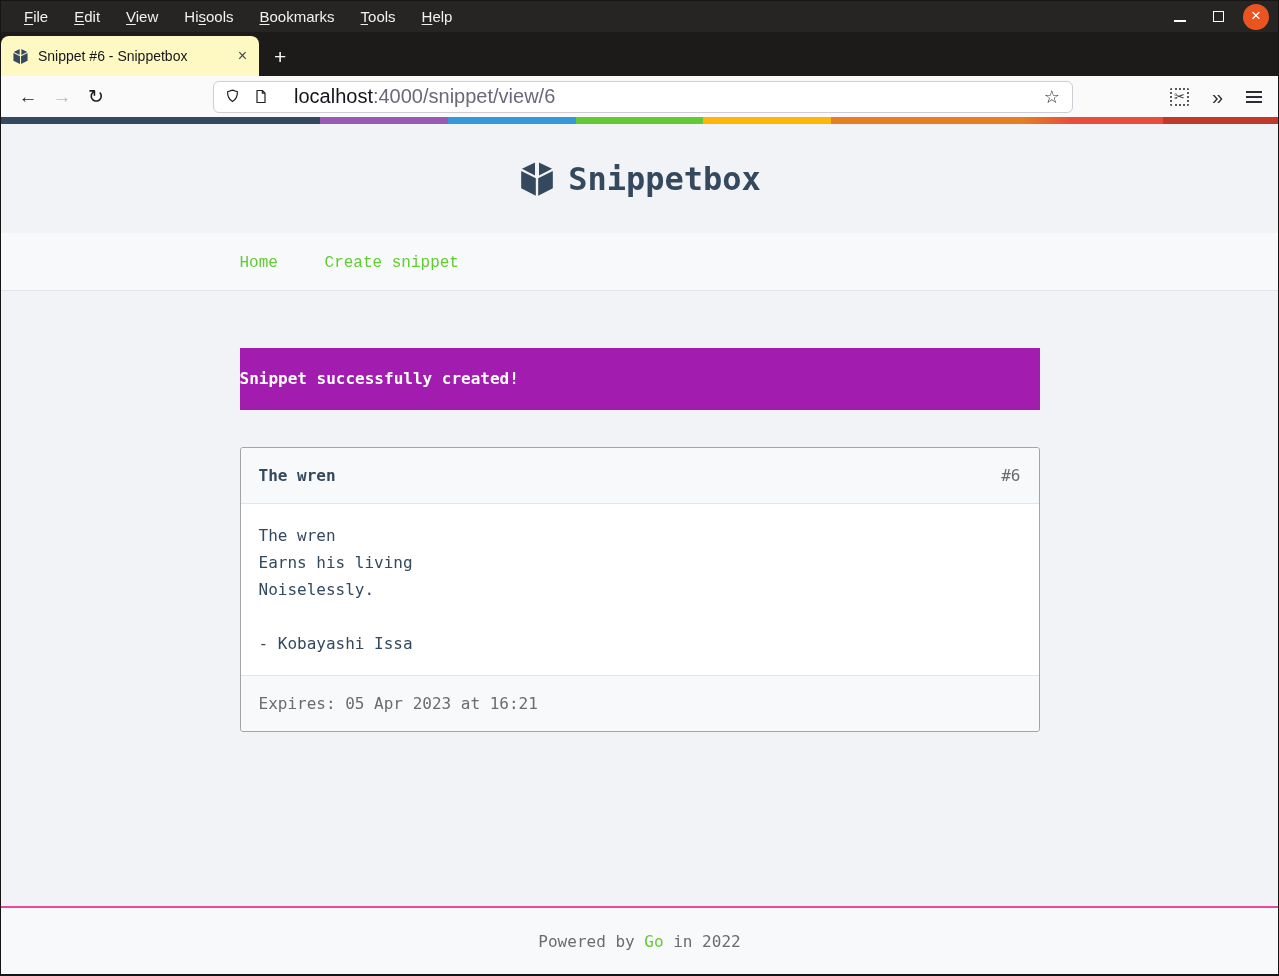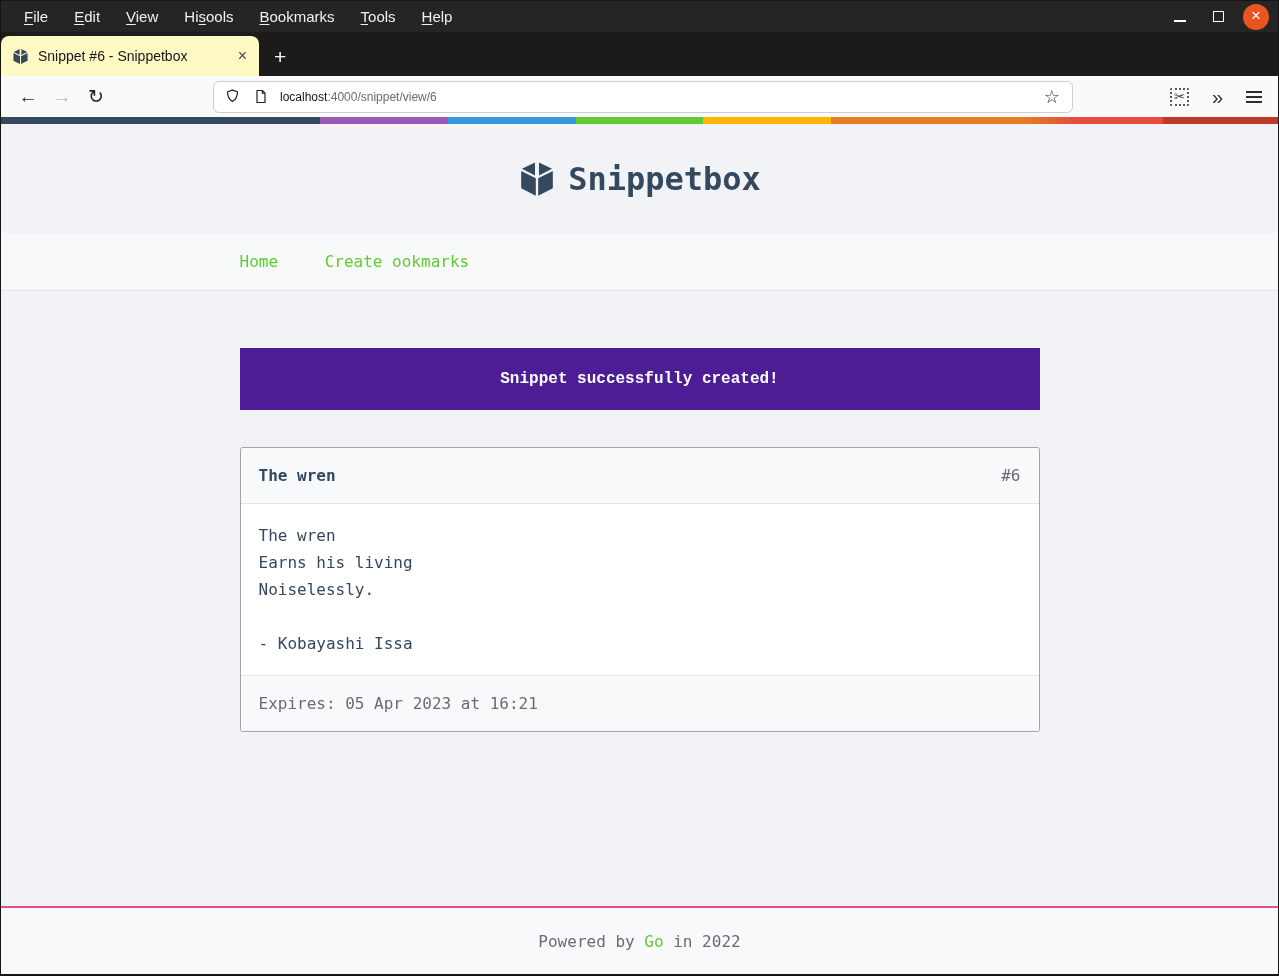--- a/index.html
+++ b/index.html
@@ -47,21 +47,21 @@
   .toolbar { flex:0 0 41px; background:#fbfafb; display:flex; align-items:center; padding-left:10px; }
   .nav-btn { font-size:19px; color:#1b1b1f; width:34px; text-align:center; line-height:1; }
   .nav-btn.disabled { color:#b8b8c0; }
   .urlbar {
     margin-left:100px; width:860px; height:32px; background:#fff;
     border:1px solid #cdcdd3; border-radius:6px;
     display:flex; align-items:center; padding:0 10px;
   }
   .urlbar svg { flex:0 0 auto; }
   .urlbar .page-icon-svg { margin-left:12px; }
-  .url { font-size:12px; margin-left:11px; white-space:nowrap; flex:1; overflow:hidden; }
+  .url { font-size:20px; margin-left:25px; white-space:nowrap; flex:1; overflow:hidden; }
   .host { color:#15141a; }
   .path { color:#69697a; }
   .star { font-size:18px; color:#2c2c33; margin:0 2px 0 8px; }
   .toolbar-right { margin-left:auto; display:flex; align-items:center; gap:23px; padding-right:14px; }
   .screenshot { font-size:13px; color:#3a3a40; border:2px dotted #57575c; border-radius:2px; padding:0 2px; line-height:14px; }
   .chevrons { font-size:20px; color:#2c2c33; line-height:1; }
   .hamburger { width:18px; height:14px; display:flex; align-items:center; }
   .hamburger i { display:block; width:16px; height:2px; background:#2c2c33; box-shadow:0 5px 0 #2c2c33, 0 -5px 0 #2c2c33; }
 
   
@@ -84,28 +84,28 @@
     font-family:"DejaVu Sans Mono","Liberation Mono",monospace; color:#34495E;
     min-height:0;
   }
   .site-header { flex:0 0 109px; display:flex; align-items:center; justify-content:center; }
   .site-header h1 { margin:12px; display:flex; align-items:flex-end; gap:12px; }
   .site-title { font-size:32px; font-weight:bold; color:#34495E; letter-spacing:0; }
   .logo-svg { width:38px; height:38px; }
 
   nav.site-nav { flex:0 0 58px; background:#F7F9FA; border-bottom:1px solid #E4E5E7; display:flex; align-items:center; }
   .nav-inner { width:800px; margin:0 auto; }
-  .nav-inner a { color:#62CB31; font-size:16px; margin-right:37px; text-decoration:none; cursor:pointer; }
+  .nav-inner a { color:#62CB31; font-size:16px; margin-right:37px; text-decoration:none; cursor:pointer;font-family:Liberation Mono, monospace; }
 
   main.content { flex:1; min-height:0; }
   .main-col { width:800px; margin:57px auto 0 auto; }
 
   .flash {
-    background:#4c1d95; color:#FFFFFF; font-weight:bold; font-size:16px;
-    line-height:26px; text-align:center; padding:18px 0; margin-bottom:37px;font-family:Liberation Mono, monospace;
+    background:#a21caf; color:#FFFFFF; font-weight:bold; font-size:16px;
+    line-height:26px; padding:18px 0; margin-bottom:37px;
   }
 
   .snippet { background:#FFFFFF; border:1px solid #a3a3a3; border-radius:3px; }
   .metadata {
     background:#F7F9FA; color:#6A6C6F; font-size:16px; line-height:25px;
     display:flex; justify-content:space-between; align-items:center;
     padding:15px 18px;
   }
   .metadata.top { border-radius:3px 3px 0 0; }
   .metadata.bottom { border-radius:0 0 3px 3px; }
@@ -206,21 +206,21 @@
               <polygon points="44,14 25.5,23.2 25.5,45 44,35.8"></polygon>
             </g>
           </svg>
         <span class="site-title">Snippetbox</span>
       </h1>
     </header>
 
     <nav class="site-nav">
       <div class="nav-inner">
         <a>Home</a>
-        <a>Create ookmarks</a>
+        <a>Create snippet</a>
       </div>
     </nav>
 
     <main class="content">
       <div class="main-col">
         <div class="flash">Snippet successfully created!</div>
 
         <div class="snippet">
           <div class="metadata top">
             <strong>The wren</strong>

